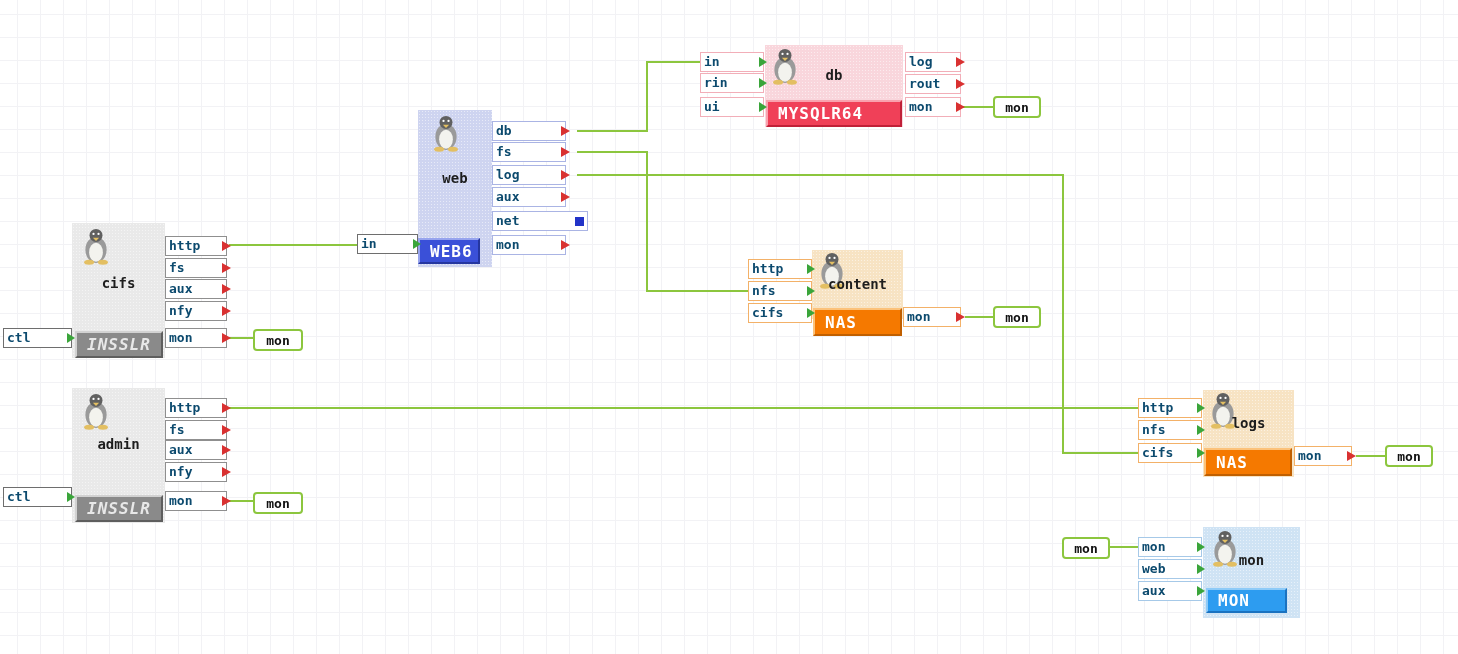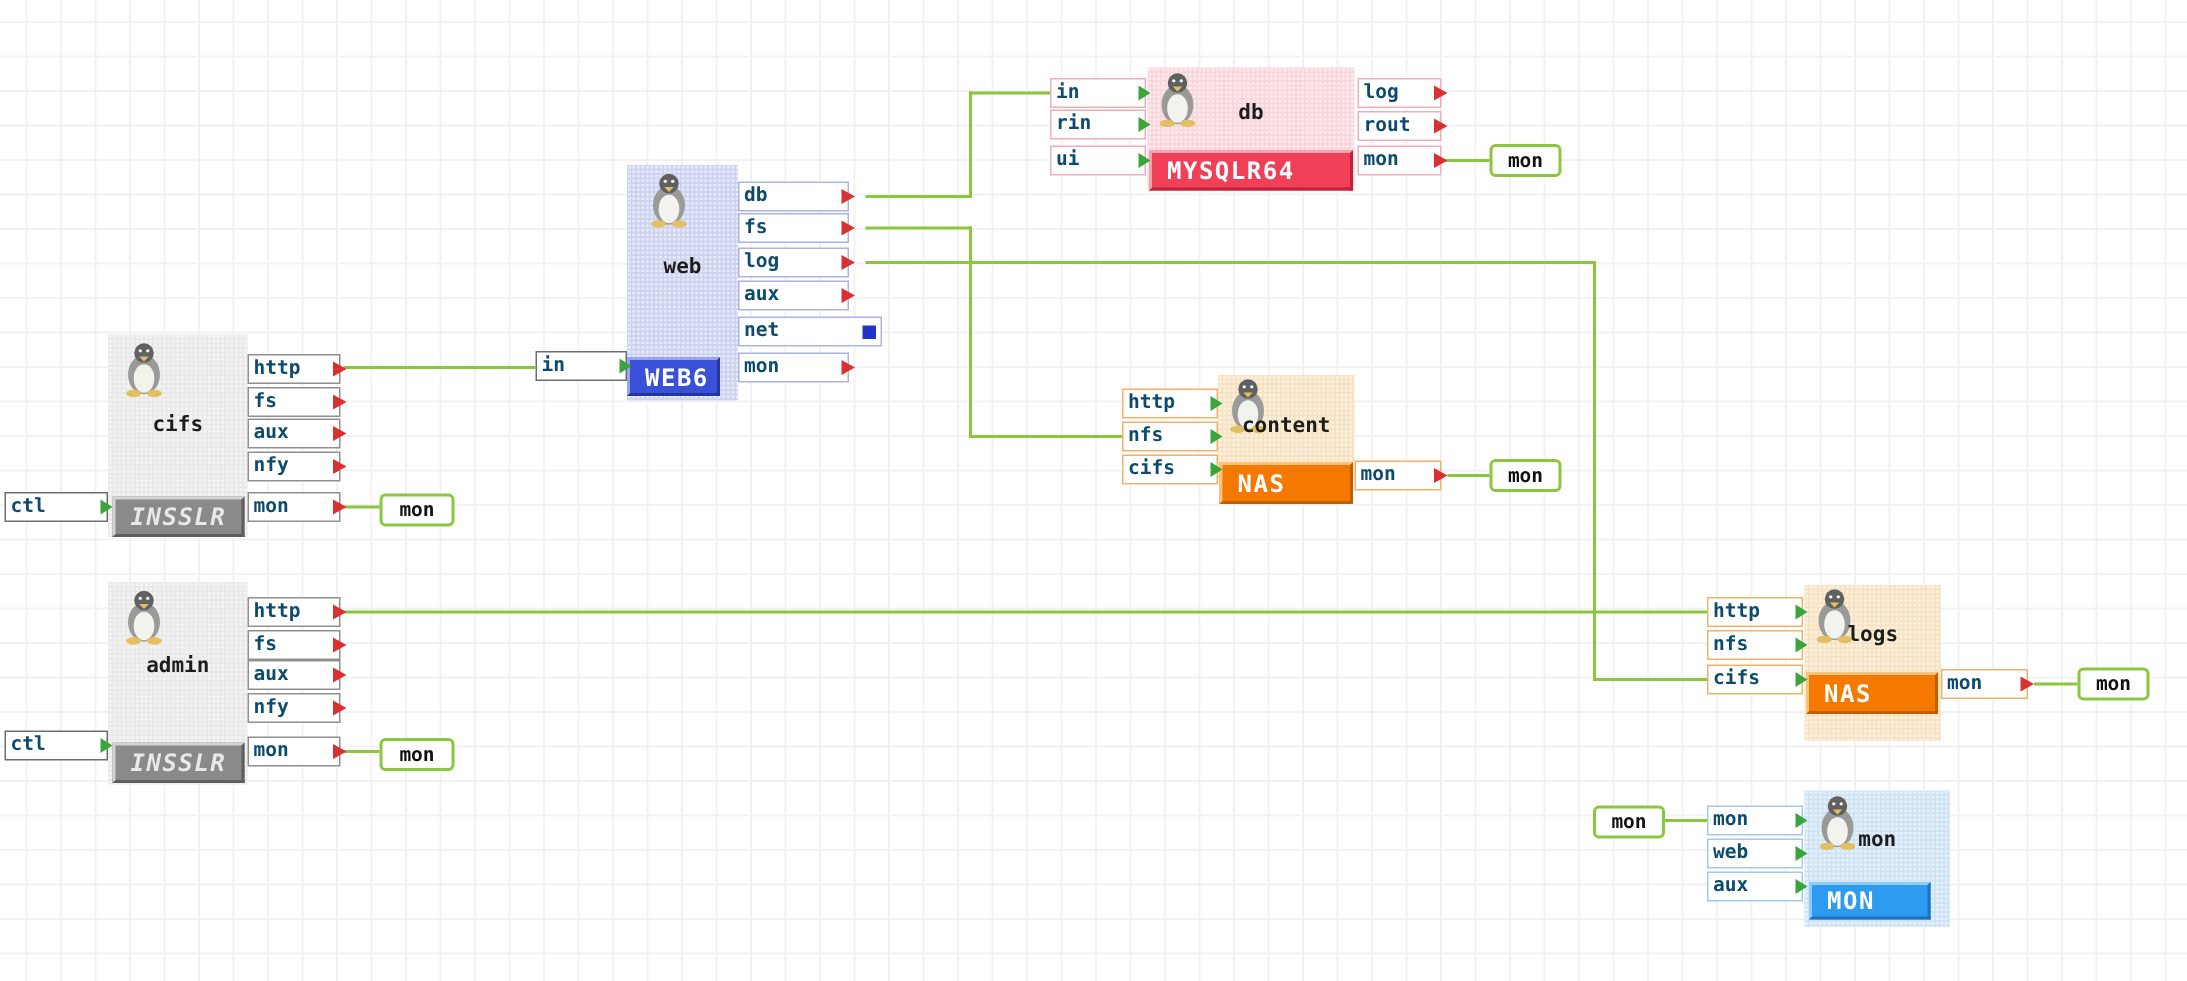--- a/index.html
+++ b/index.html
@@ -247,21 +247,21 @@
       <span class="arr-in"></span>
     </div>
     <div class="port b-orange" style="left:903px;top:307px;width:58px">
       <span class="plbl">mon</span>
       <span class="arr-out"></span>
     </div>
   </div>
   <div class="term" style="left:993px;top:306px;width:48px">mon</div>
 
   <div>
-    <div class="body bg-orange" style="left:1203px;top:390px;width:91px;height:104px">
+    <div class="body bg-orange" style="left:1203px;top:390px;width:91px;height:87px">
       <svg class="tux" style="left:5px;top:1px">
           <use href="#tux"></use>
         </svg>
       <span class="ntitle" style="left:0;right:0;top:25px">logs</span>
     </div>
     <div class="badge badge-orange" style="left:1204px;top:448px;width:88px;height:28px">NAS</div>
     <div class="port b-orange" style="left:1138px;top:398px;width:64px">
       <span class="plbl">http</span>
       <span class="arr-in"></span>
     </div>

